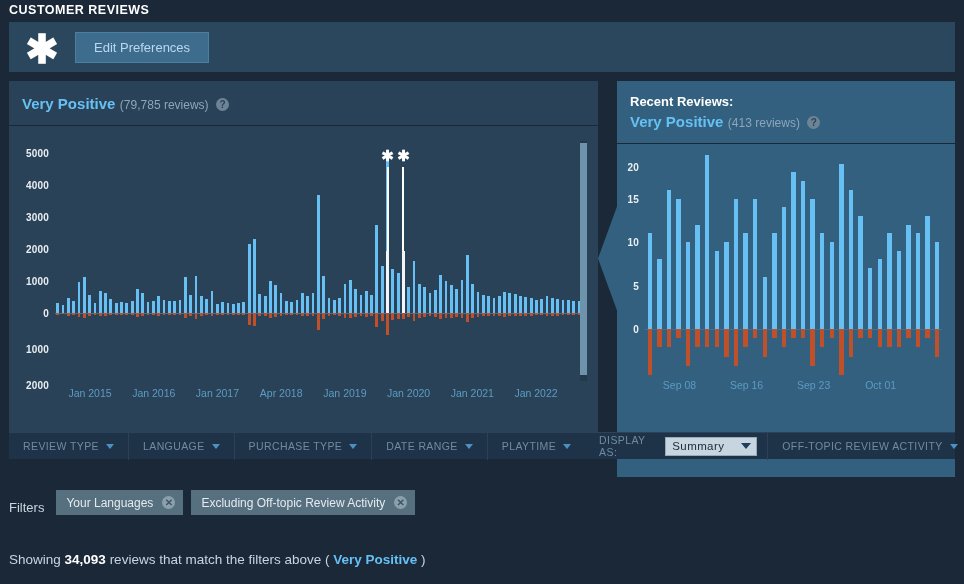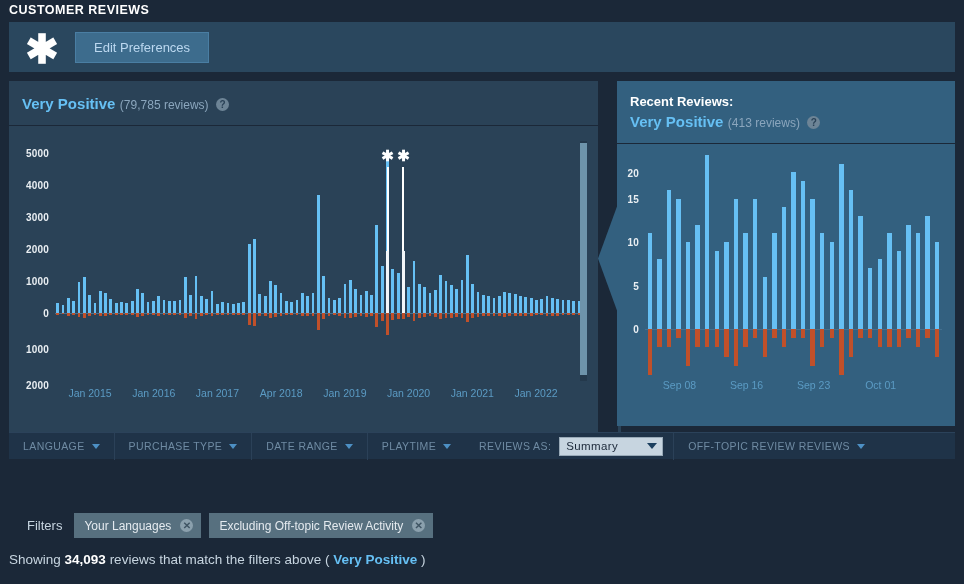--- a/index.html
+++ b/index.html
@@ -51,21 +51,21 @@
     position: absolute; left: 9px; top: 81px;
     width: 946px; height: 352px;
   }
   .panel-overall {
     position: absolute; left: 0; top: 0;
     width: 612px; height: 352px;
     background: #2a4257;
   }
   .panel-recent {
     position: absolute; left: 608px; top: 0;
-    width: 338px; height: 345px;
+    width: 338px; height: 396px;
     background: #33607f;
   }
   .notch-tri {
     position: absolute; left: 589px; top: 0px;
     width: 20px; height: 352px;
     background: #1b2838;
     clip-path: polygon(0% 0%, 100% 0%, 100% 100%, 0% 100%);
   }
   .notch-point {
     position: absolute; left: 589px; top: 120px;
@@ -176,22 +176,22 @@
   .hide-graph {
     position: absolute; right: 9px; top: 462px;
     background: #2a4661; color: #66c0f4; font-size: 12px;
     padding: 5px 11px 5px 13px; cursor: pointer;
     display: flex; align-items: center; gap: 9px;
   }
   .chev-up { color: #66c0f4; font-size: 13px; line-height: 12px; font-weight: bold; }
 
   
   .filters-row {
-    position: absolute; left: 9px; top: 513px;
-    display: flex; align-items: center; margin-left: 18px;
+    position: absolute; left: 9px; top: 490px;
+    display: flex; align-items: flex-end;
   }
   .filters-label { font-size: 13px; color: #c7d5e0; margin-right: 12px; }
   .chip {
     background: #57707f; color: #e4eaef; font-size: 12px;
     height: 25px; display: flex; align-items: center;
     padding: 0 8px 0 10px; margin-right: 8px; cursor: pointer;
   }
   .chip-x {
     display: inline-block; width: 13px; height: 13px; border-radius: 50%;
     background: #8ba0ad; color: #3f5463; font-size: 10px; font-weight: bold;
@@ -468,21 +468,21 @@
       <div class="panel-head">
         <div class="lbl">Recent Reviews:</div>
         <div class="verdict-row">
           <span class="verdict">Very Positive</span>
           <span class="verdict-count">(413 reviews)</span>
           <span class="qmark">?</span>
         </div>
       </div>
       <div class="panel-rule"></div>
       <div class="chart-wrap chart-recent" id="recent-chart">
-          <div class="ylabel" style="top: 30px; right: 316px; margin-left: 16px;">20</div>
+          <div class="ylabel" style="top: 24px; right: 316px; margin-left: 16px;">20</div>
           <div class="ylabel" style="top: 55.5px; right: 316px;">15</div>
           <div class="ylabel" style="top: 99px; right: 316px;">10</div>
           <div class="ylabel" style="top: 142.5px; right: 316px;">5</div>
           <div class="ylabel" style="top: 186px; right: 316px;">0</div>
           <div class="plot" style="left: 28px; top: 12px; width: 297px; height: 250px;">
             <div class="plot-baseline" style="top: 174px;"></div>
             <div class="bar" style="left: 2.58677px; width: 4.4071px; height: 95.7px; bottom: 76px; background: rgb(102, 192, 244);"></div>
             <div class="bar-neg" style="left: 2.58677px; width: 4.4071px; height: 46px; top: 174px; background: rgb(192, 80, 42);"></div>
             <div class="bar" style="left: 12.1674px; width: 4.4071px; height: 69.6px; bottom: 76px; background: rgb(102, 192, 244);"></div>
             <div class="bar-neg" style="left: 12.1674px; width: 4.4071px; height: 18.4px; top: 174px; background: rgb(192, 80, 42);"></div>
@@ -548,44 +548,48 @@
           <div class="xlabel" style="left: 62.4903px; top: 236px;">Sep 08</div>
           <div class="xlabel" style="left: 129.555px; top: 236px;">Sep 16</div>
           <div class="xlabel" style="left: 196.619px; top: 236px;">Sep 23</div>
           <div class="xlabel" style="left: 263.684px; top: 236px;">Oct 01</div>
         </div>
     </div>
   </div>
 
   <div class="toolbar">
     <div class="tb-item">
+      <span>REVIEW TYPE</span>
+      <span class="caret"></span>
+    </div>
+    <div class="tb-item">
       <span>LANGUAGE</span>
       <span class="caret"></span>
     </div>
     <div class="tb-item">
       <span>PURCHASE TYPE</span>
       <span class="caret"></span>
     </div>
     <div class="tb-item">
       <span>DATE RANGE</span>
       <span class="caret"></span>
     </div>
     <div class="tb-item nosep">
       <span>PLAYTIME</span>
       <span class="caret"></span>
     </div>
     <div class="tb-display">
-      <span>REVIEWS AS:</span>
+      <span>DISPLAY AS:</span>
       <div class="select-box">
         <span>Summary</span>
         <span class="select-caret"></span>
       </div>
     </div>
     <div class="tb-item nosep">
-      <span>OFF-TOPIC REVIEW REVIEWS</span>
+      <span>OFF-TOPIC REVIEW ACTIVITY</span>
       <span class="caret"></span>
     </div>
   </div>
 
 
   <div class="filters-row">
     <span class="filters-label">Filters</span>
     <div class="chip">
       <span>Your Languages</span>
       <span class="chip-x">✕</span>

